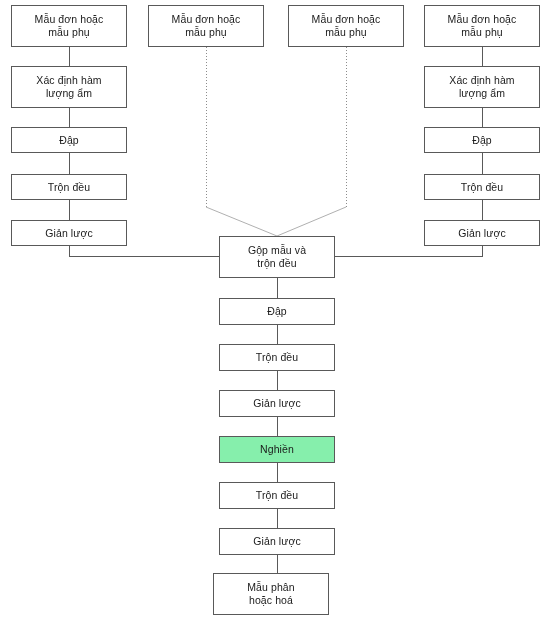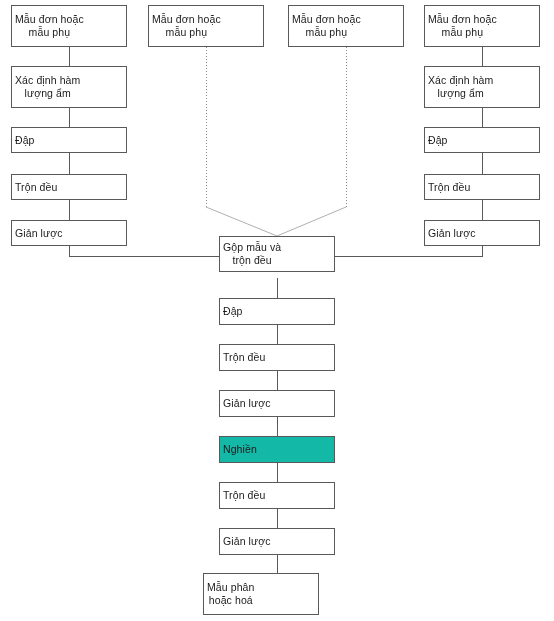--- a/index.html
+++ b/index.html
@@ -23,21 +23,21 @@
     height: 621px;
     pointer-events: none;
   }
   .node {
     position: absolute;
     box-sizing: border-box;
     border: 1px solid #595959;
     background: #ffffff;
     display: flex;
     align-items: center;
-    justify-content: flex-start;
+    justify-content: center;
     text-align: center;
     font-size: 10.5px;
     line-height: 13px;
     color: #1a1a1a;
     letter-spacing: 0.1px;
     padding: 0 3px;
   }
   .node span { display: block; }
 </style>
 </head>
@@ -128,55 +128,55 @@
     <div class="node" style="left: 424px; top: 174px; width: 116px; height: 26px; border-color: rgb(89, 89, 89); background: rgb(255, 255, 255); color: rgb(26, 26, 26);">
       <div>
         <span>Trộn đều</span>
       </div>
     </div>
     <div class="node" style="left: 424px; top: 220px; width: 116px; height: 26px; border-color: rgb(89, 89, 89); background: rgb(255, 255, 255); color: rgb(26, 26, 26);">
       <div>
         <span>Giản lược</span>
       </div>
     </div>
-    <div class="node" style="left: 219px; top: 236px; width: 116px; height: 36px; border-color: rgb(89, 89, 89); background: rgb(255, 255, 255); color: rgb(26, 26, 26);">
+    <div class="node" style="left: 219px; top: 236px; width: 116px; height: 42px; border-color: rgb(89, 89, 89); background: rgb(255, 255, 255); color: rgb(26, 26, 26);">
       <div>
         <span>Gộp mẫu và</span>
         <span>trộn đều</span>
       </div>
     </div>
     <div class="node" style="left: 219px; top: 298px; width: 116px; height: 27px; border-color: rgb(89, 89, 89); background: rgb(255, 255, 255); color: rgb(26, 26, 26);">
       <div>
         <span>Đập</span>
       </div>
     </div>
     <div class="node" style="left: 219px; top: 344px; width: 116px; height: 27px; border-color: rgb(89, 89, 89); background: rgb(255, 255, 255); color: rgb(26, 26, 26);">
       <div>
         <span>Trộn đều</span>
       </div>
     </div>
     <div class="node" style="left: 219px; top: 390px; width: 116px; height: 27px; border-color: rgb(89, 89, 89); background: rgb(255, 255, 255); color: rgb(26, 26, 26);">
       <div>
         <span>Giản lược</span>
       </div>
     </div>
-    <div class="node" style="left: 219px; top: 436px; width: 116px; height: 27px; border-color: rgb(89, 89, 89); background: #14b8a6; color: rgb(26, 26, 26);">
+    <div class="node" style="left: 219px; top: 436px; width: 116px; height: 27px; border-color: rgb(89, 89, 89); background: #86efac; color: rgb(26, 26, 26);">
       <div>
         <span>Nghiền</span>
       </div>
     </div>
     <div class="node" style="left: 219px; top: 482px; width: 116px; height: 27px; border-color: rgb(89, 89, 89); background: rgb(255, 255, 255); color: rgb(26, 26, 26);">
       <div>
         <span>Trộn đều</span>
       </div>
     </div>
     <div class="node" style="left: 219px; top: 528px; width: 116px; height: 27px; border-color: rgb(89, 89, 89); background: rgb(255, 255, 255); color: rgb(26, 26, 26);">
       <div>
         <span>Giản lược</span>
       </div>
     </div>
-    <div class="node" style="left: 203px; top: 573px; width: 116px; height: 42px; border-color: rgb(89, 89, 89); background: rgb(255, 255, 255); color: rgb(26, 26, 26);">
+    <div class="node" style="left: 213px; top: 573px; width: 116px; height: 42px; border-color: rgb(89, 89, 89); background: rgb(255, 255, 255); color: rgb(26, 26, 26);">
       <div>
         <span>Mẫu phân</span>
         <span>hoặc hoá</span>
       </div>
     </div>
   </div>
 
 </body></html>

